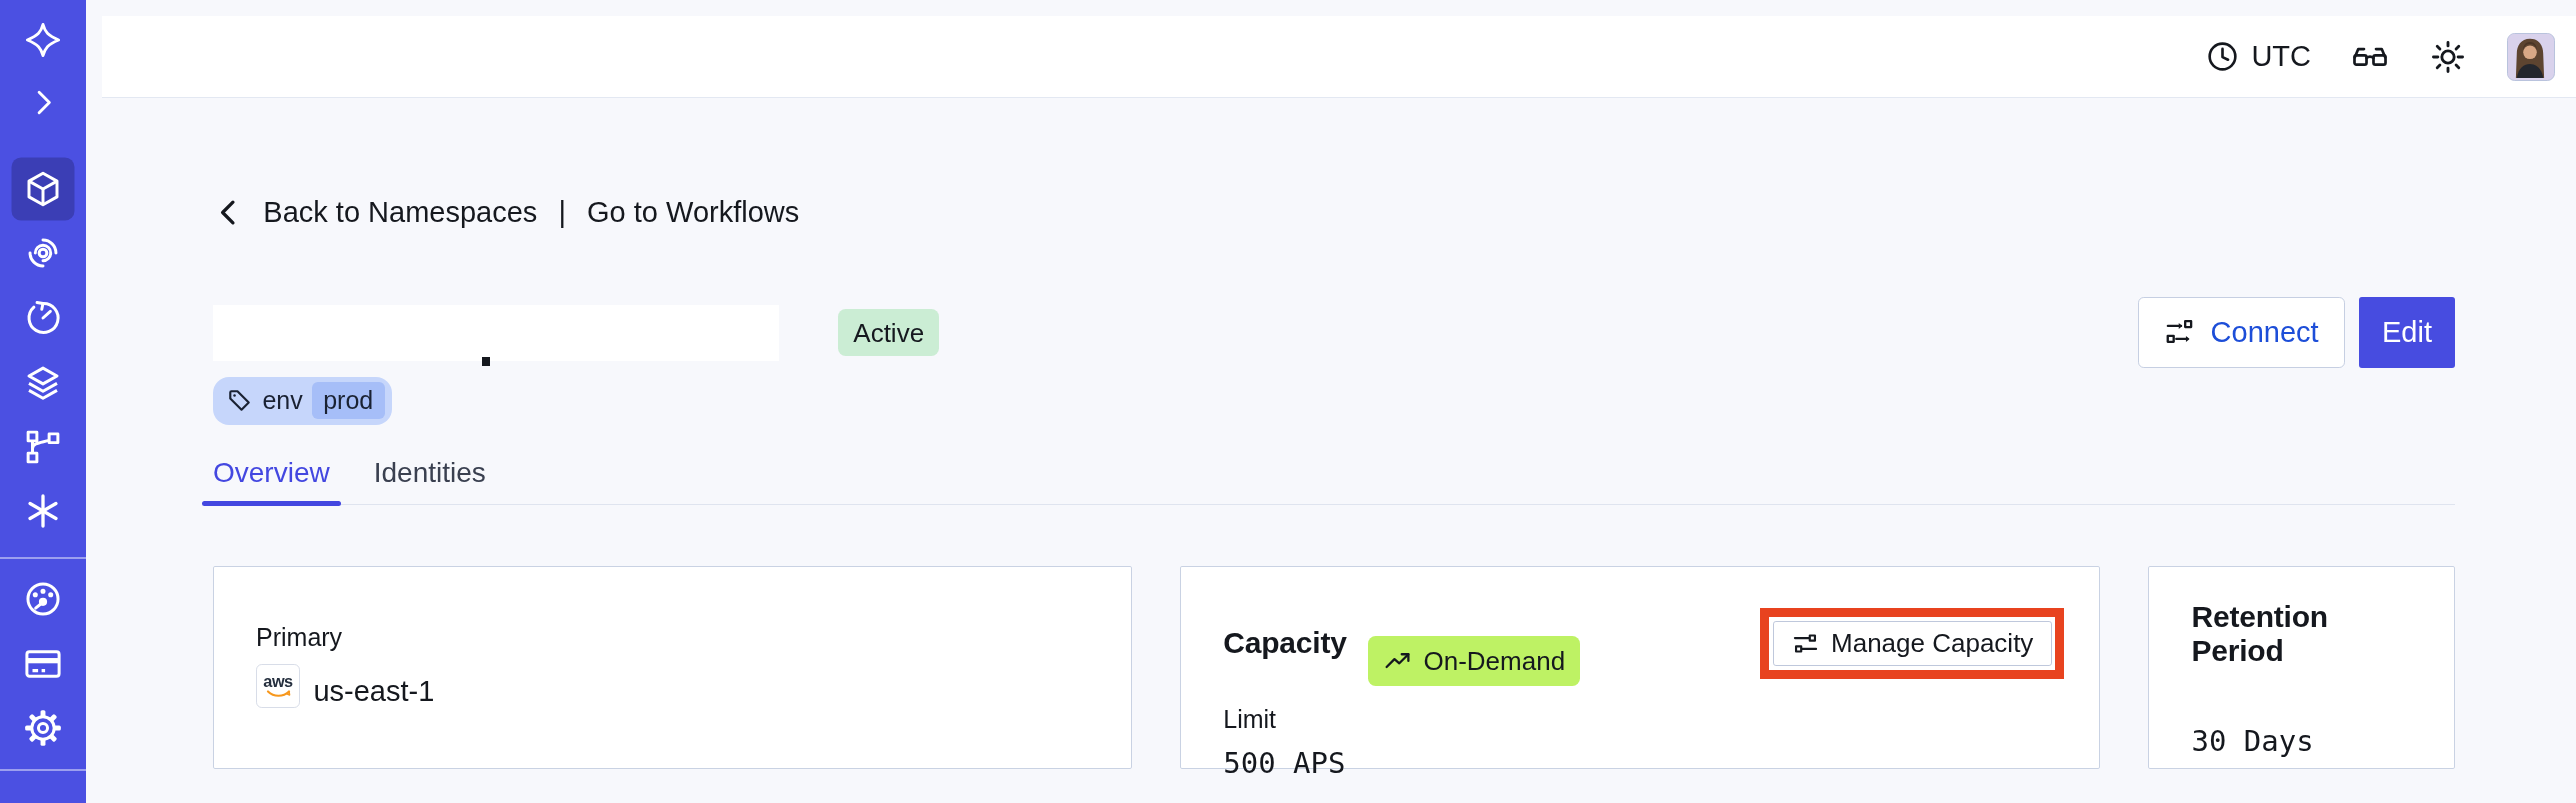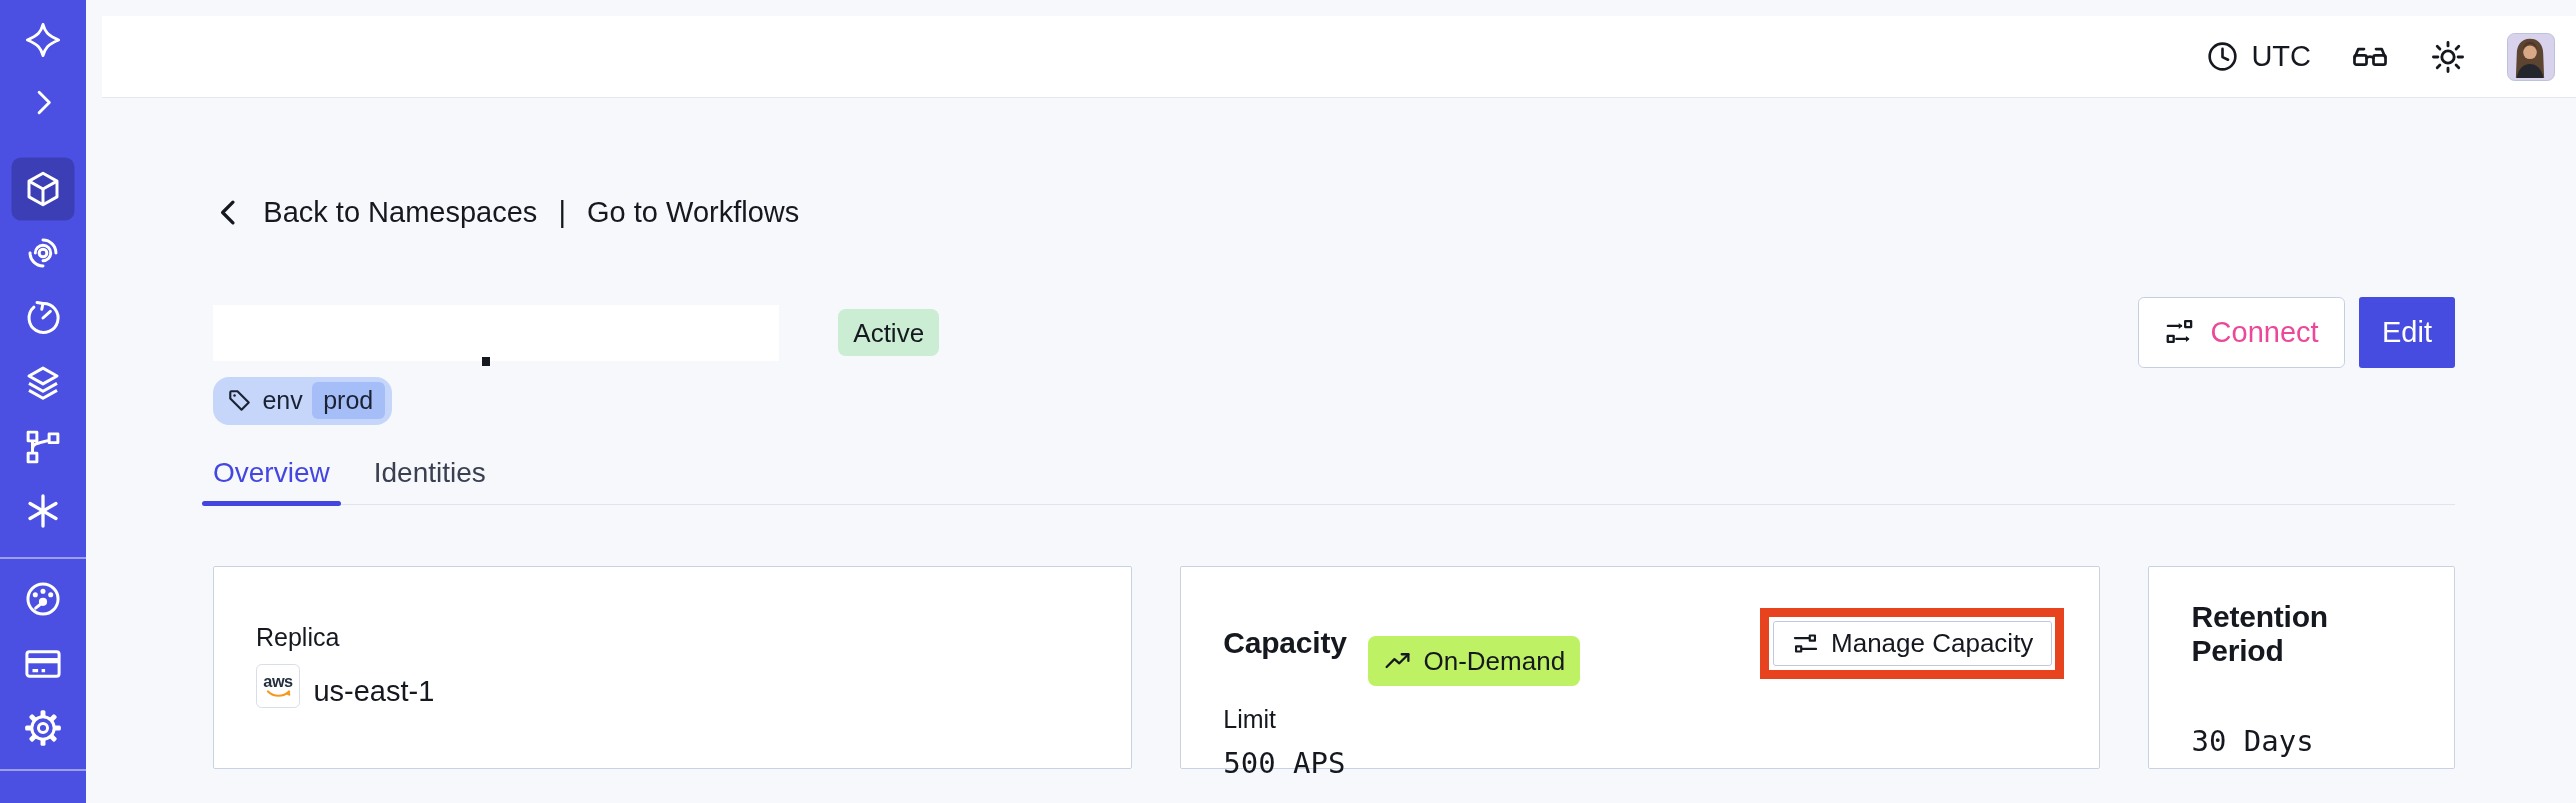--- a/index.html
+++ b/index.html
@@ -70,21 +70,21 @@
     margin-left:19px;
     background:#CBEDD4; color:#15181E;
     font-size:26px; line-height:1;
     padding:10.5px 15.3px; border-radius:7.7px;
   }
   .title-actions { margin-left:auto; display:flex; align-items:center; gap:14.4px; }
   .btn-connect {
     height:71px; padding:0 25px; background:#FFFFFF;
     border:1.9px solid #C6CFE2; border-radius:5.8px;
     display:flex; align-items:center; gap:15.3px;
-    font-size:29px; font-weight:500; color:#ec4899; cursor:pointer;
+    font-size:29px; font-weight:500; color:#1d4ed8; cursor:pointer;
   }
   .btn-edit {
     height:71px; width:96px; background:#474CE0; border:none; border-radius:2.9px;
     font-size:29px; color:#FFFFFF; font-family:"Liberation Sans",sans-serif;
     cursor:pointer;
   }
 
   .tag-row { margin-top:7.7px; }
   .tag-chip {
     display:inline-flex; align-items:center; gap:9px;
@@ -354,21 +354,21 @@
   </div>
 
   <div class="tabs">
     <div class="tab active">Overview</div>
     <div class="tab">Identities</div>
   </div>
 
   <div class="cards">
 
     <section class="card card-region">
-      <div class="field-label">Replica</div>
+      <div class="field-label">Primary</div>
       <div class="field-value">
         <span class="aws-badge">
           <span class="aws-text">aws</span>
           <svg width="25" height="8.6" viewBox="0 0 26 9">
             <path d="M2 1.5 C8 7.5 18 7.5 24 1.5" fill="none" stroke="#F7981D" stroke-width="2.2" stroke-linecap="round"></path>
             <path d="M24 1.5 L24.6 5.2 L21.2 3.6" fill="none" stroke="#F7981D" stroke-width="1.6" stroke-linecap="round" stroke-linejoin="round"></path>
           </svg>
         </span>
         <span>us-east-1</span>
       </div>

